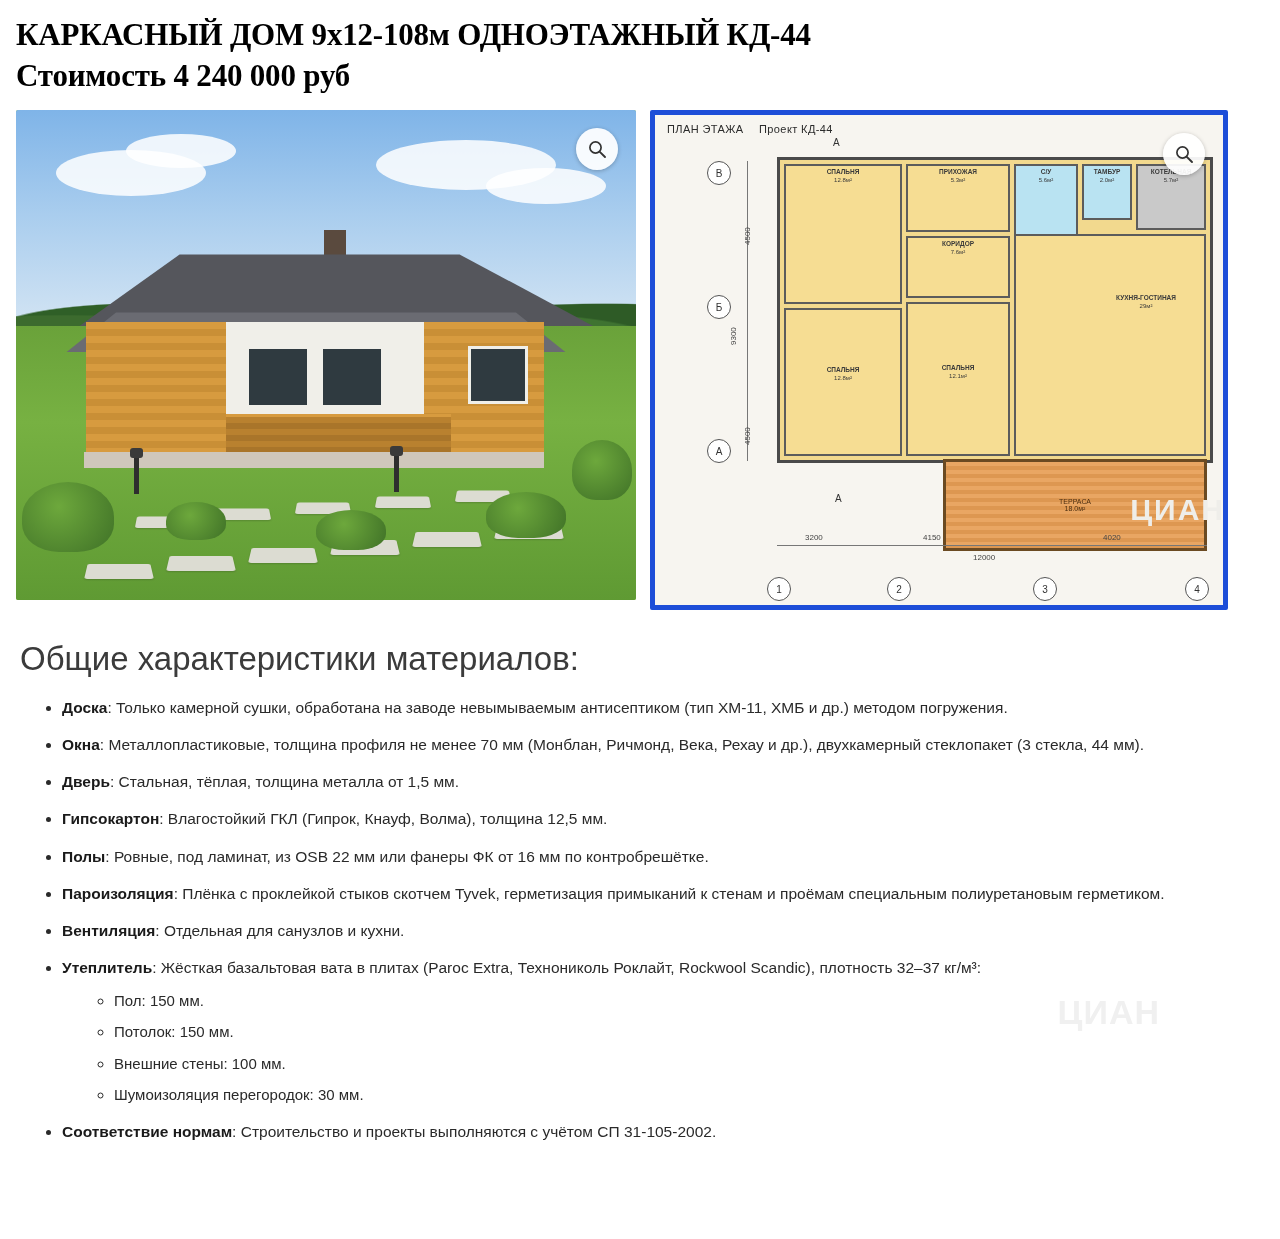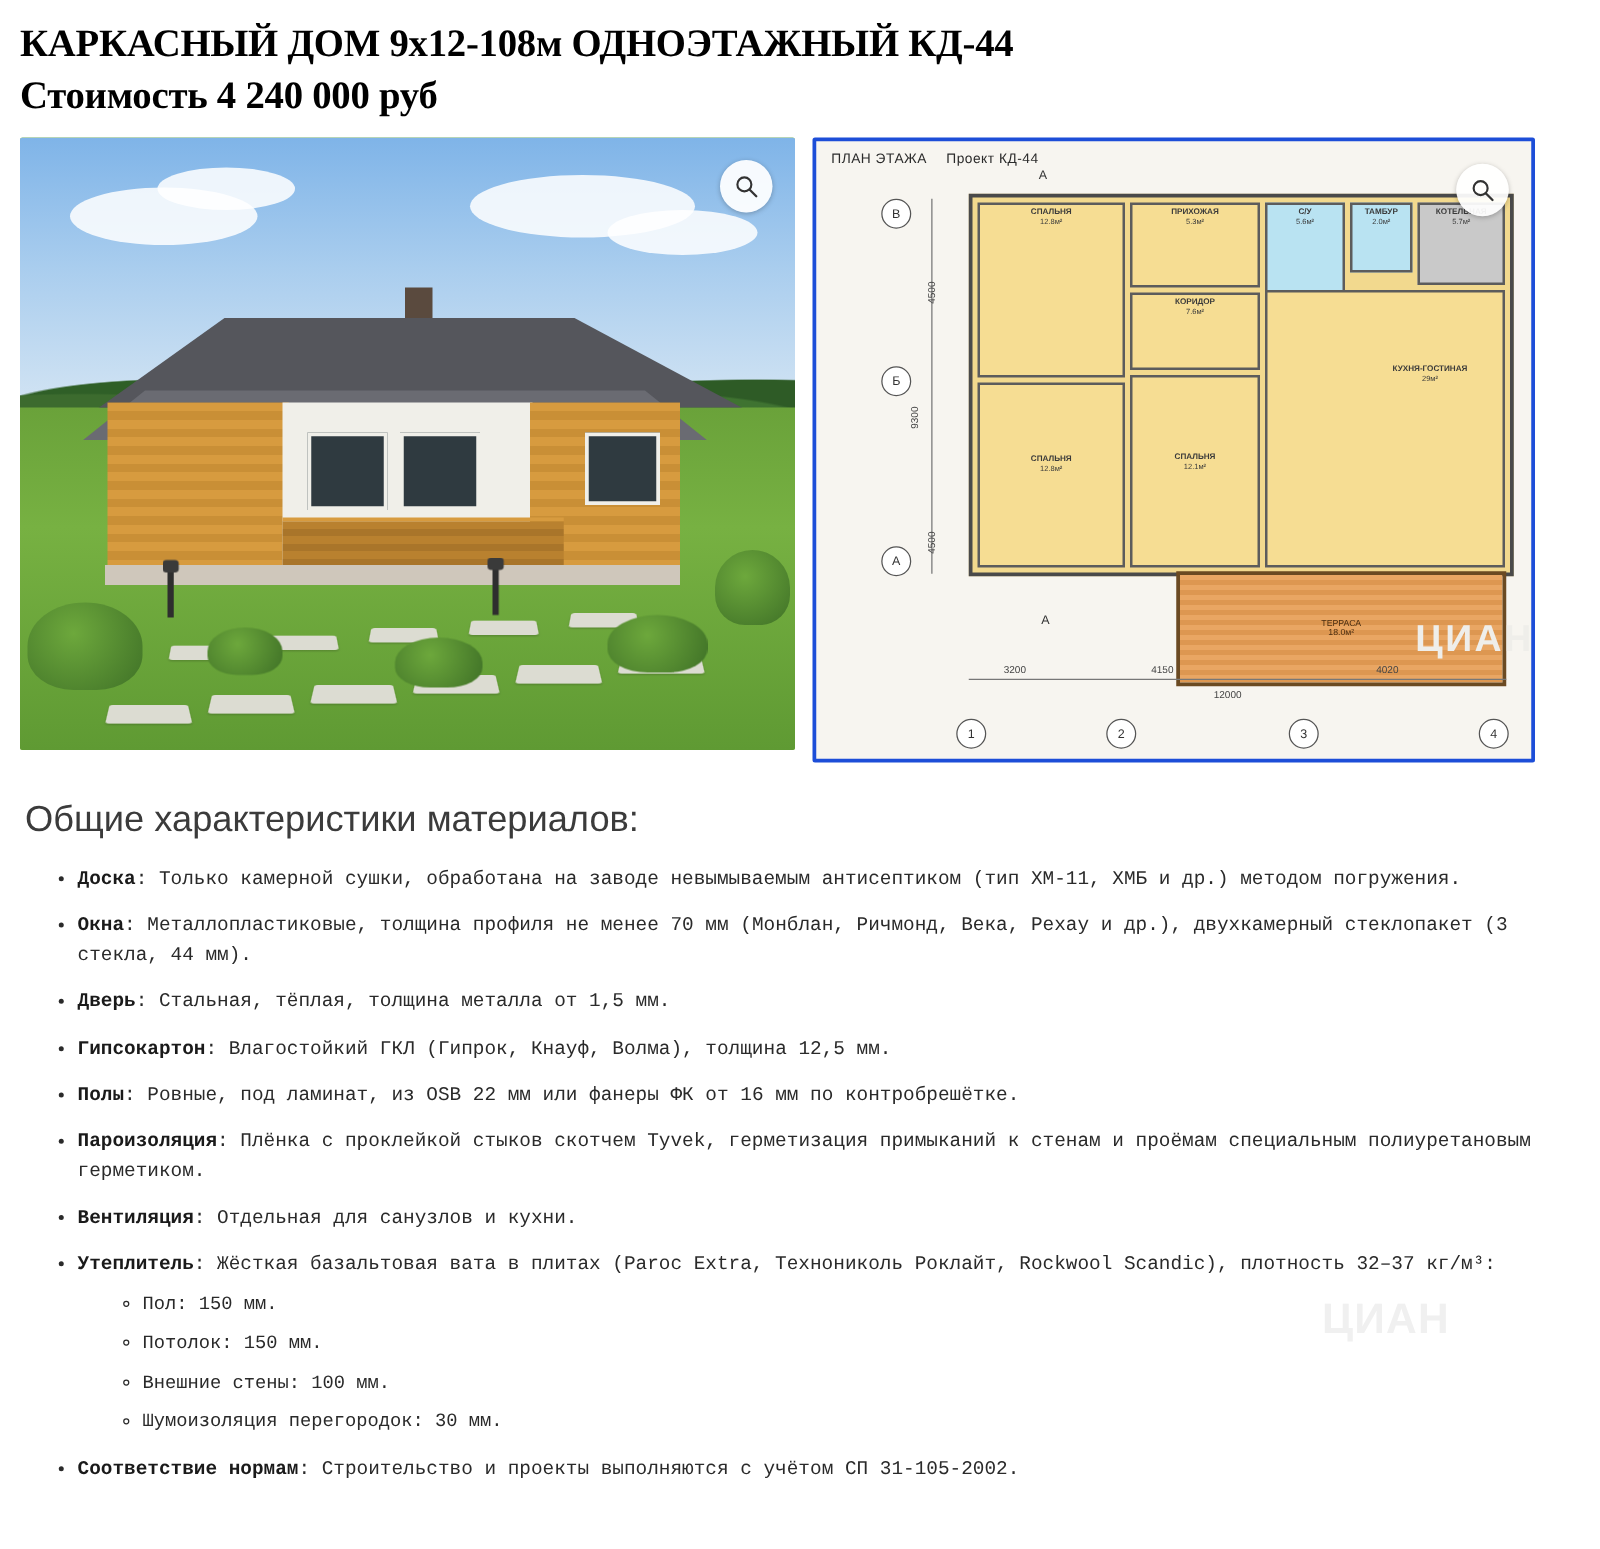--- a/index.html
+++ b/index.html
@@ -44,21 +44,21 @@
   }
   .media.photo {
     width: 620px;
     height: 490px;
     background: #8fc04e;
   }
   .media.plan {
     width: 578px;
     height: 500px;
     background: #f7f5f0;
-    border: 3px solid #1d4ed8;
+    border: 5px solid #1d4ed8;
     box-sizing: border-box;
   }
   .zoom-btn {
     position: absolute;
     top: 18px;
     right: 18px;
     width: 42px;
     height: 42px;
     border-radius: 50%;
     background: rgba(255,255,255,0.93);
@@ -210,29 +210,28 @@
     transform: rotate(-90deg); transform-origin: left top;
   }
   .watermark {
     position:absolute; right:-2px; bottom:78px;
     font-size:30px; color:#efeeea; font-weight:bold; letter-spacing:2px;
   }
 
   
   .section-title {
     margin: 30px 0 18px 4px;
-    font-size: 29px;
+    font-size: 33px;
     color: #3b3b3b;
     font-weight: normal;
   }
   ul.mat {
     margin: 0 0 0 22px;
     padding: 0 0 0 24px;
     list-style: disc;
-    font-family: Liberation Mono, monospace;
   }
   ul.mat > li {
     font-size: 15.5px;
     line-height: 1.55;
     margin-bottom: 13px;
     color: #2a2a2a;
   }
   ul.mat > li b { color:#1a1a1a; }
   ul.sub {
     margin: 10px 0 0 28px;

